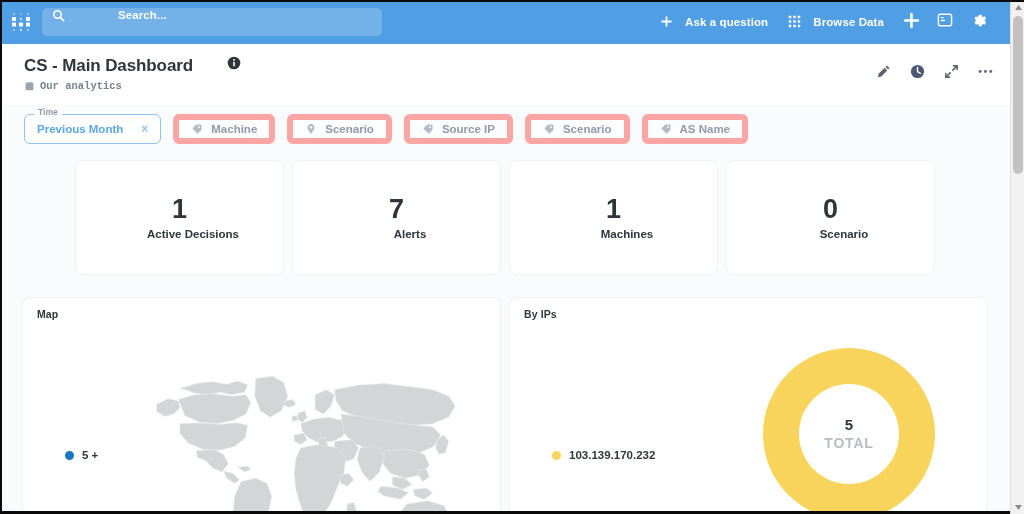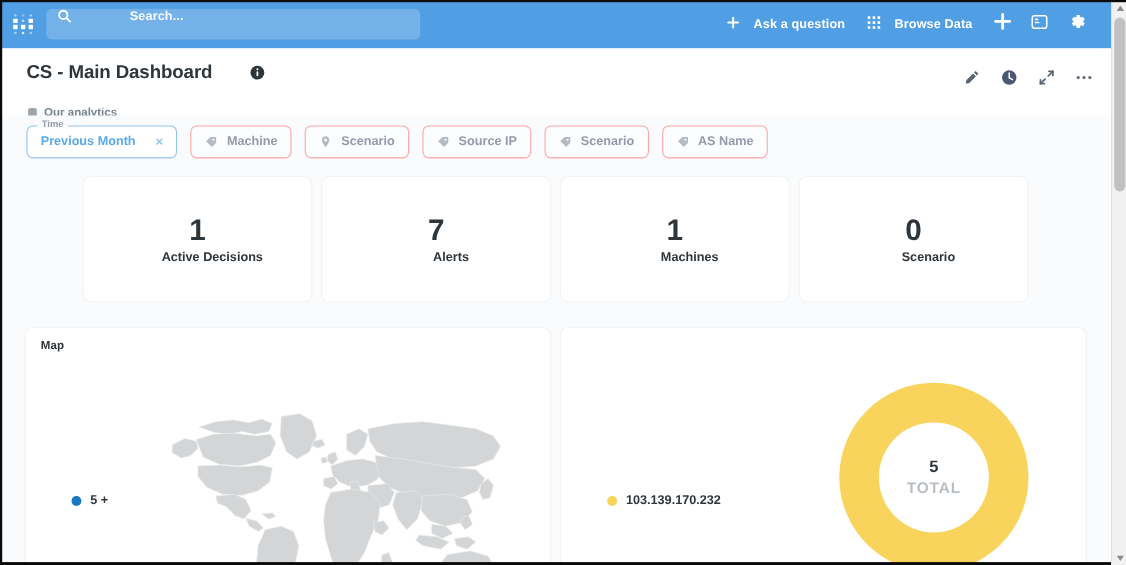--- a/index.html
+++ b/index.html
@@ -76,29 +76,30 @@
 
   
   .dash-header {
     position: absolute; top: 44px; left: 0;
     width: 1010px; height: 61px;
     background: #ffffff;
     display: flex; align-items: flex-start;
     padding: 12px 14px 0 24px;
   }
   .title-block { display: flex; flex-direction: column; }
-  .title-row { display: flex; align-items: center; gap: 24px; }
+  .title-row { display: flex; align-items: flex-start; gap: 24px; }
   .dash-title {
     font-size: 17px; font-weight: 700; color: #2E353B;
     letter-spacing: -.1px;
   }
   .info-icon { margin-left: 10px; display: flex; align-items: center; cursor: pointer; }
   .collection-row {
     display: flex; align-items: flex-end;
-    margin-top: 20px;
+    margin-top: 4px;
+    font-family: Liberation Mono, monospace;
   }
   .collection-row .glyph { margin-right: 5px; display: flex; }
   .collection-name {
     font-size: 10.5px; font-weight: 700; color: #74838F;
     cursor: pointer;
   }
   .header-actions {
     margin-left: auto;
     display: flex; align-items: center;
     gap: 12px;
@@ -116,21 +117,21 @@
     width: 1010px; height: 48px;
     background: #F9FBFC;
     display: flex; align-items: center;
     padding-left: 24px;
     gap: 12px;
   }
   .filter-chip {
     height: 30px;
     display: flex; align-items: center;
     padding: 0 12px;
-    border: 1px solid #fca5a5;
+    border: 6px solid #fca5a5;
     background: #FCFDFE;
     border-radius: 6px;
     cursor: pointer;
     position: relative;
   }
   .filter-chip .glyph { margin-right: 8px; display: flex; flex: 0 0 auto; }
   .filter-label {
     font-size: 11.5px; font-weight: 700; color: #949AAB;
     white-space: nowrap;
   }
@@ -579,20 +580,21 @@
 
                 <path d="M392 222 L400 218 L404 228 L396 236 L390 230 Z"></path>
                 <path d="M386 212 L392 210 L394 216 L388 218 Z"></path>
               </g>
             </svg>
           </div>
         </div>
       </div>
 
       <div class="card chart-card">
+        <div class="chart-title">By IPs</div>
 
         <div class="chart-body">
           <div class="legend">
             <span class="legend-dot" style="background:#F9D45C"></span>
             <span class="legend-text">103.139.170.232</span>
           </div>
 
           <div class="donut-wrap">
             <svg viewBox="0 0 192 192">
               <circle cx="96" cy="96" r="86" fill="#F9D45C"></circle>

